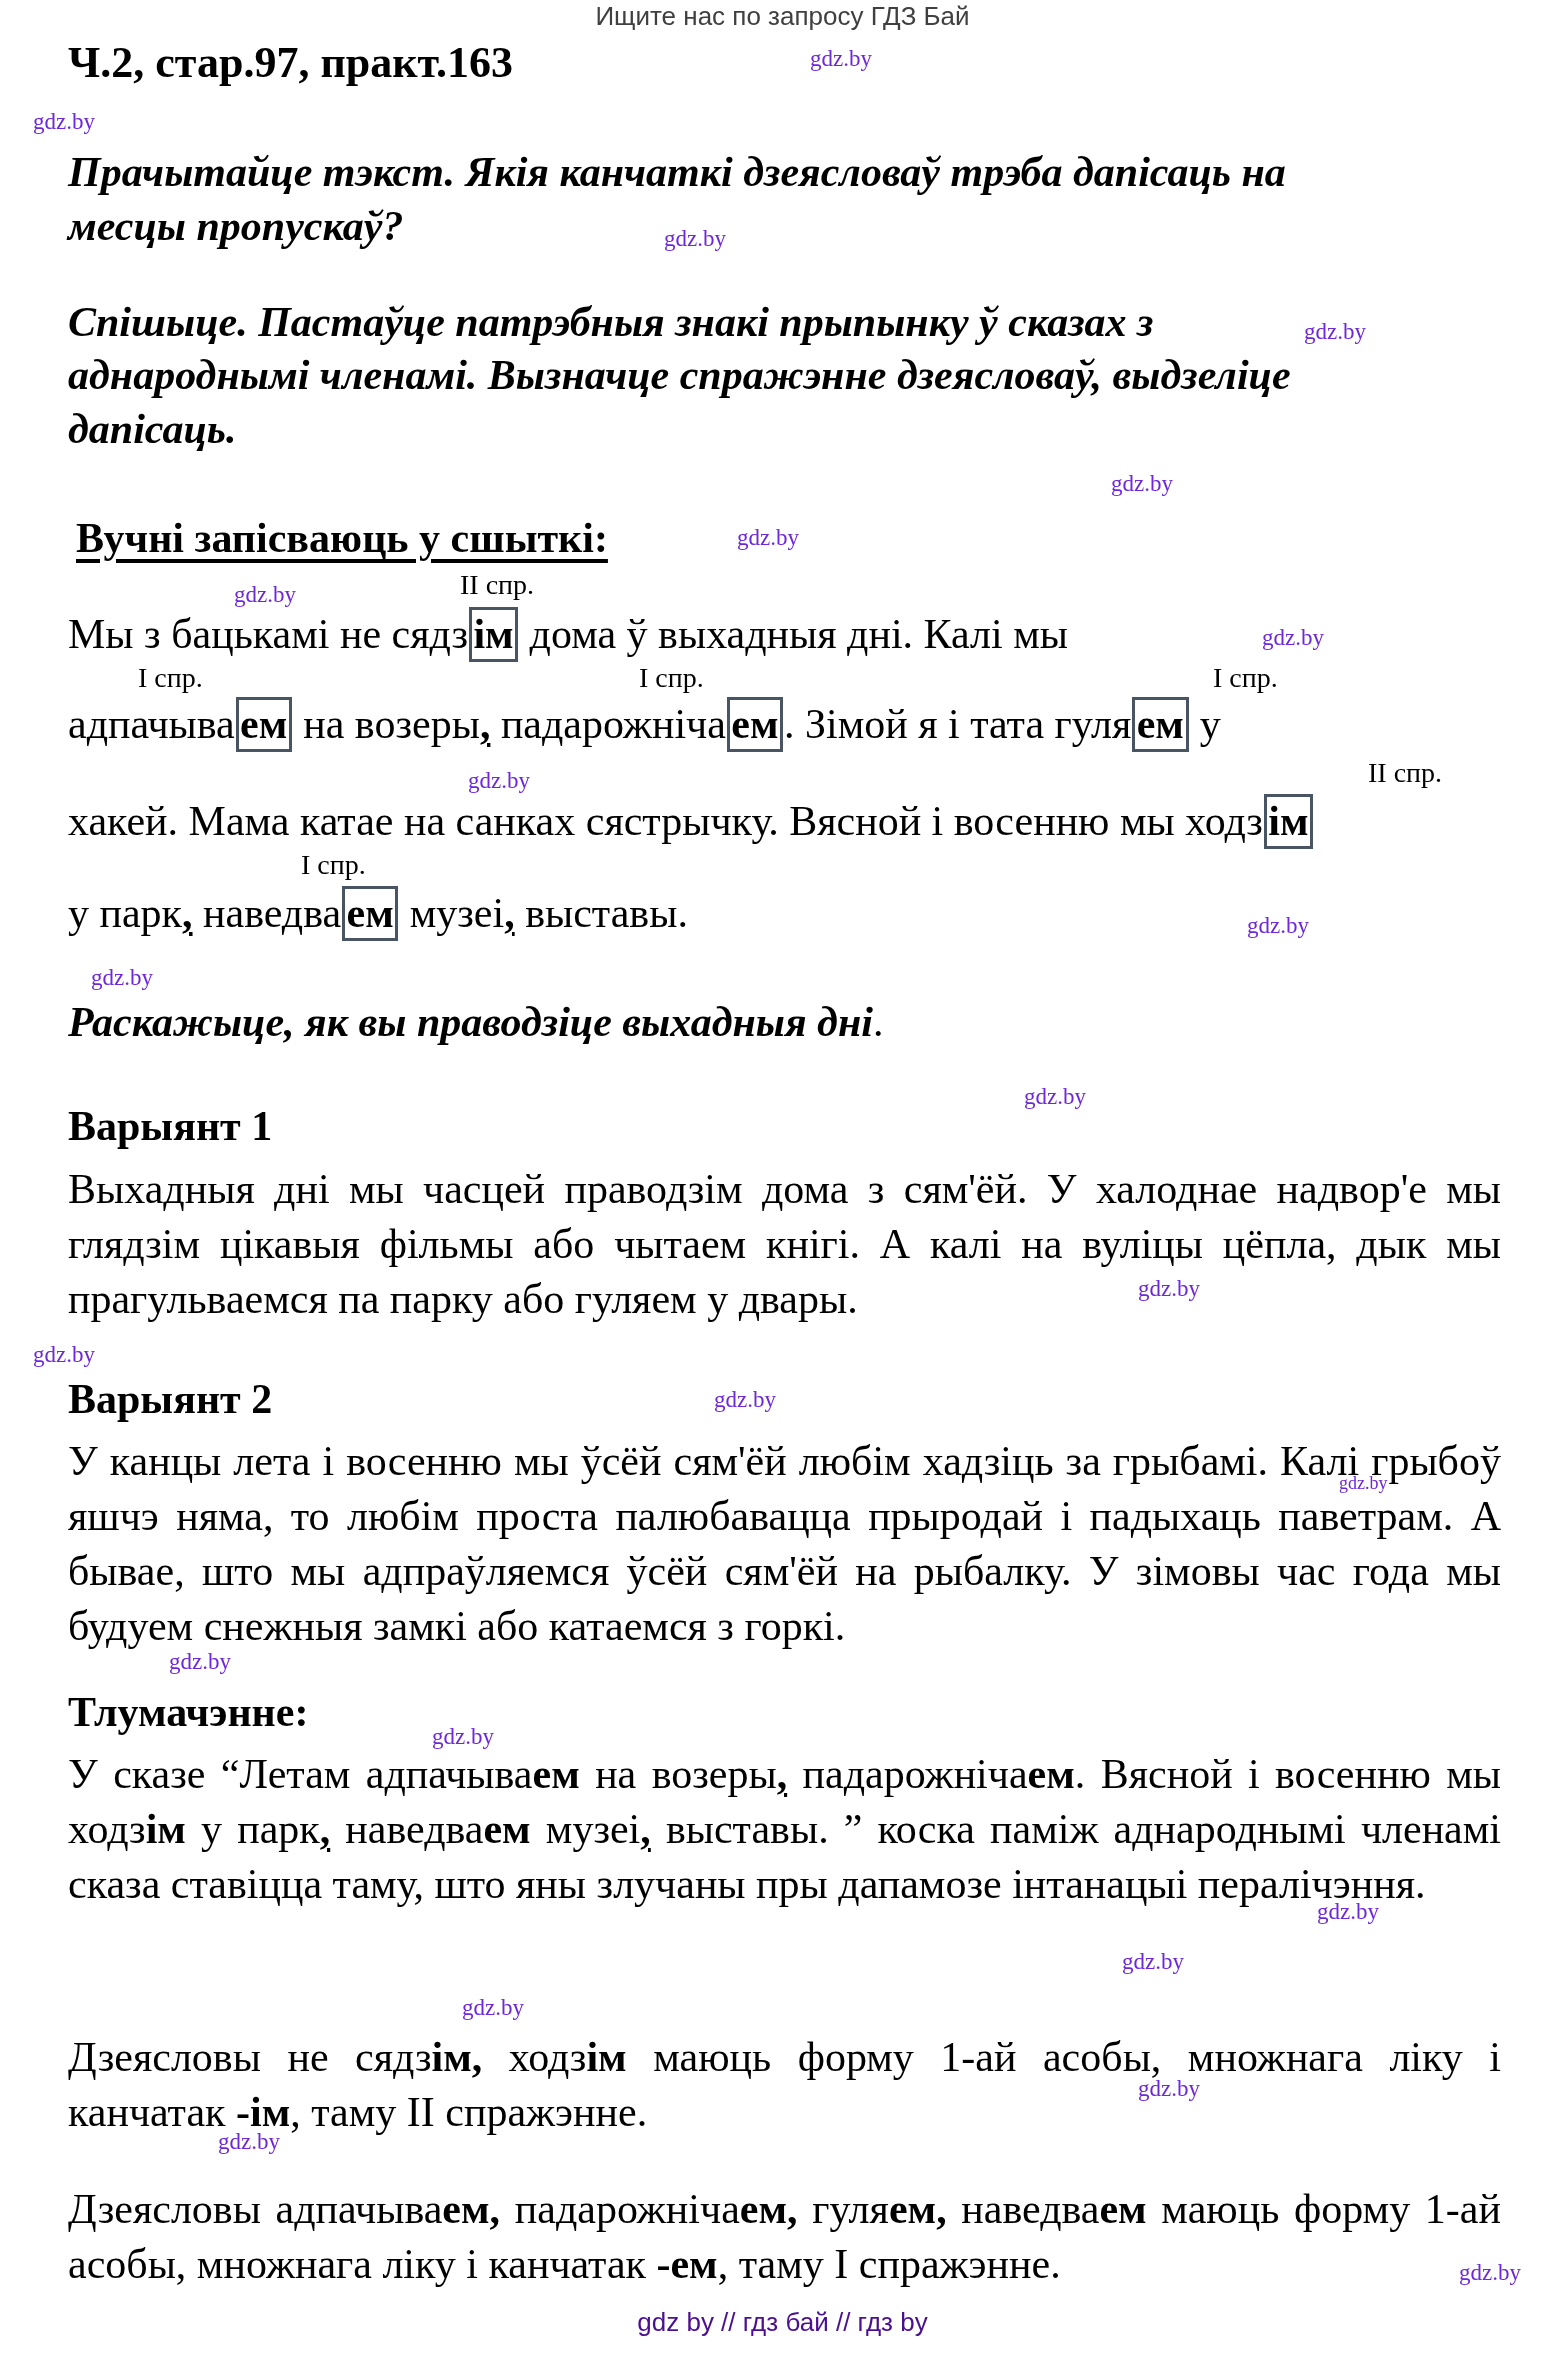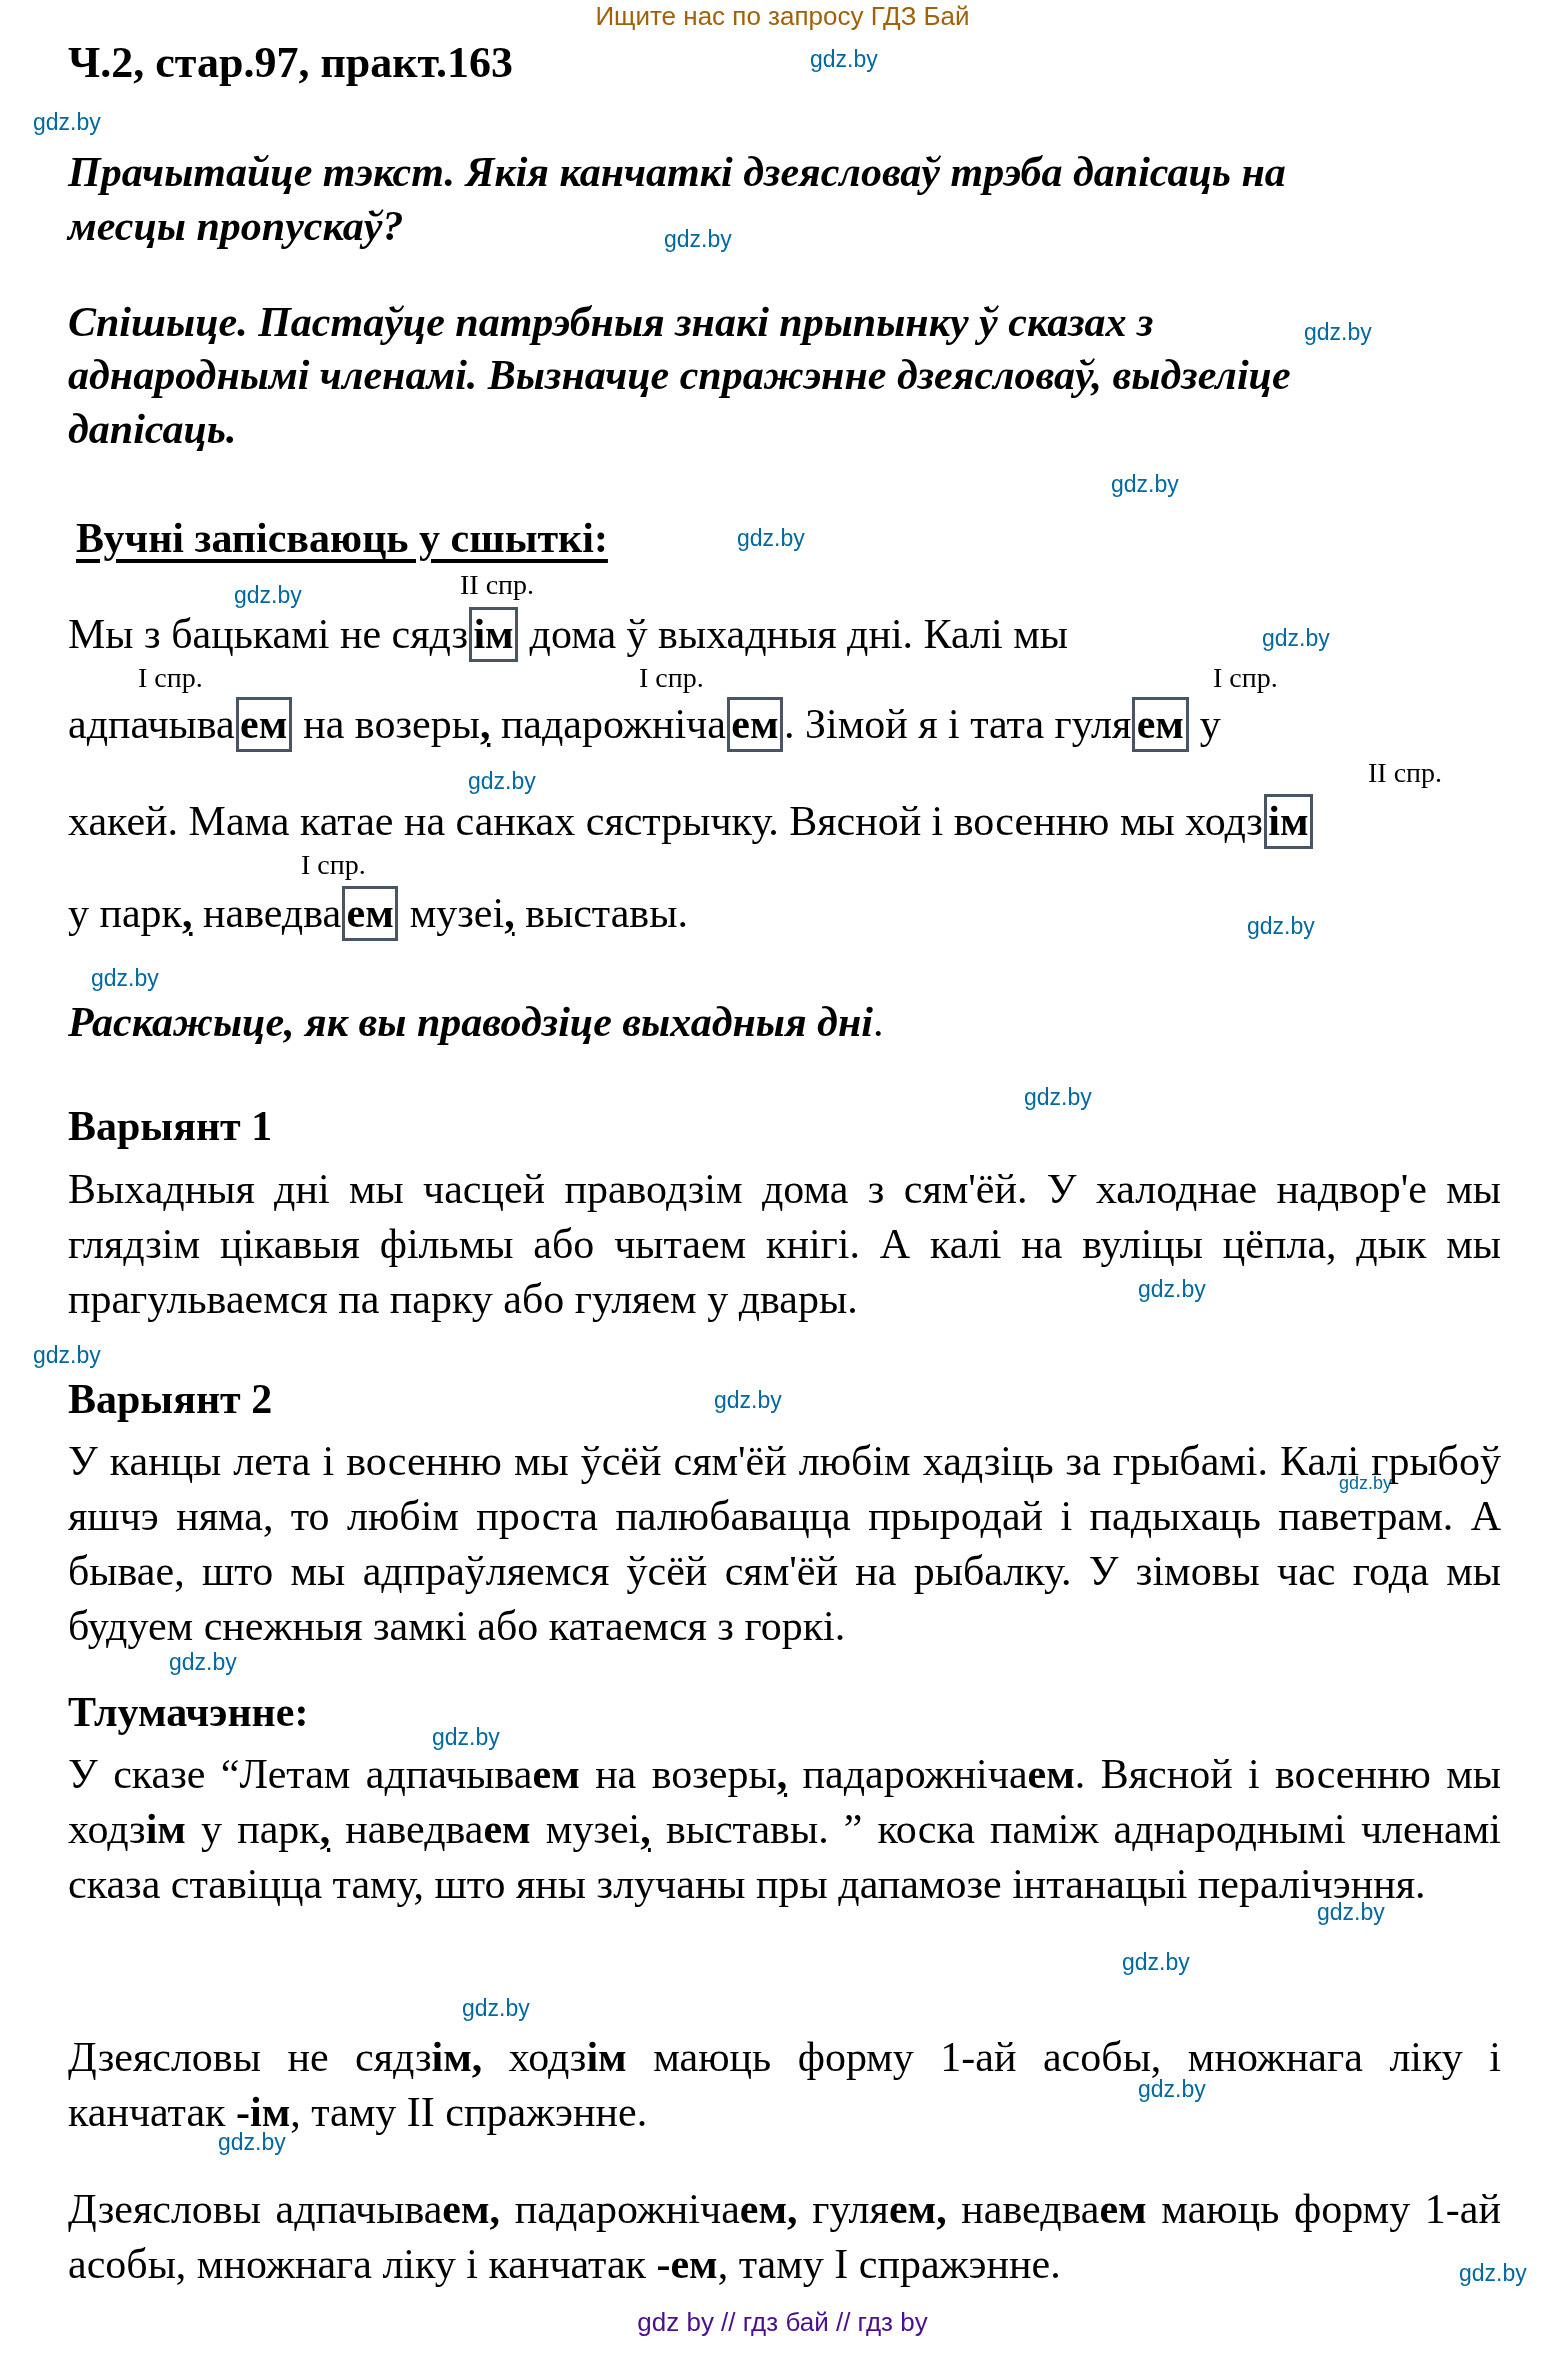--- a/index.html
+++ b/index.html
@@ -1,22 +1,22 @@
 <!DOCTYPE html>
 <html style="font-size:13px"><head>
 <meta charset="utf-8">
 <style>
   html, body { margin:0; padding:0; background:#ffffff; }
   body { width:1565px; height:2354px; position:relative; overflow:hidden;
          font-family:"Liberation Serif", "DejaVu Serif", serif; color:#000; }
   .abs { position:absolute; white-space:nowrap; }
   .top-banner { left:0; width:1565px; top:0; text-align:center; font-family:"Liberation Sans","DejaVu Sans",sans-serif;
-                font-size:26px; color:#a16207; line-height:33px; }
+                font-size:26px; color:#404040; line-height:33px; }
   .title { left:68px; top:34px; font-size:44px; font-weight:bold; line-height:57px; }
-  .wm { font-family:Liberation Sans, sans-serif; font-size:23px; color:#0369a1; line-height:26px; }
+  .wm { font-family:Liberation Serif, serif; font-size:23px; color:#6d28d9; line-height:26px; }
   .task { left:68px; font-size:42px; font-weight:bold; font-style:italic; line-height:54px; white-space:nowrap;text-align:right; }
   .sub-heading { left:68px; top:511px; font-size:42px; font-weight:bold; line-height:54px;
                  text-decoration:underline; text-decoration-thickness:4.1px; text-underline-offset:6.5px;margin-left:8px; }
   .ex-line { left:68px; font-size:42px; line-height:54px; }
   .anno { font-size:28px; line-height:33px; }
   .box { display:inline-block; border:3.3px solid #4a5563; font-weight:bold; line-height:49px; padding:0 1.6px; margin:0 0.8px; }
   .punct { font-weight:bold; text-decoration:underline; text-decoration-thickness:4.1px; text-underline-offset:4.9px; }
   .var-heading { left:68px; font-size:42px; font-weight:bold; line-height:50px; }
   .para { left:68px; width:1433px; font-size:42px; line-height:55px; white-space:normal; text-align:justify; text-align-last:left;margin-top:8px; }
   .b { font-weight:bold; }

